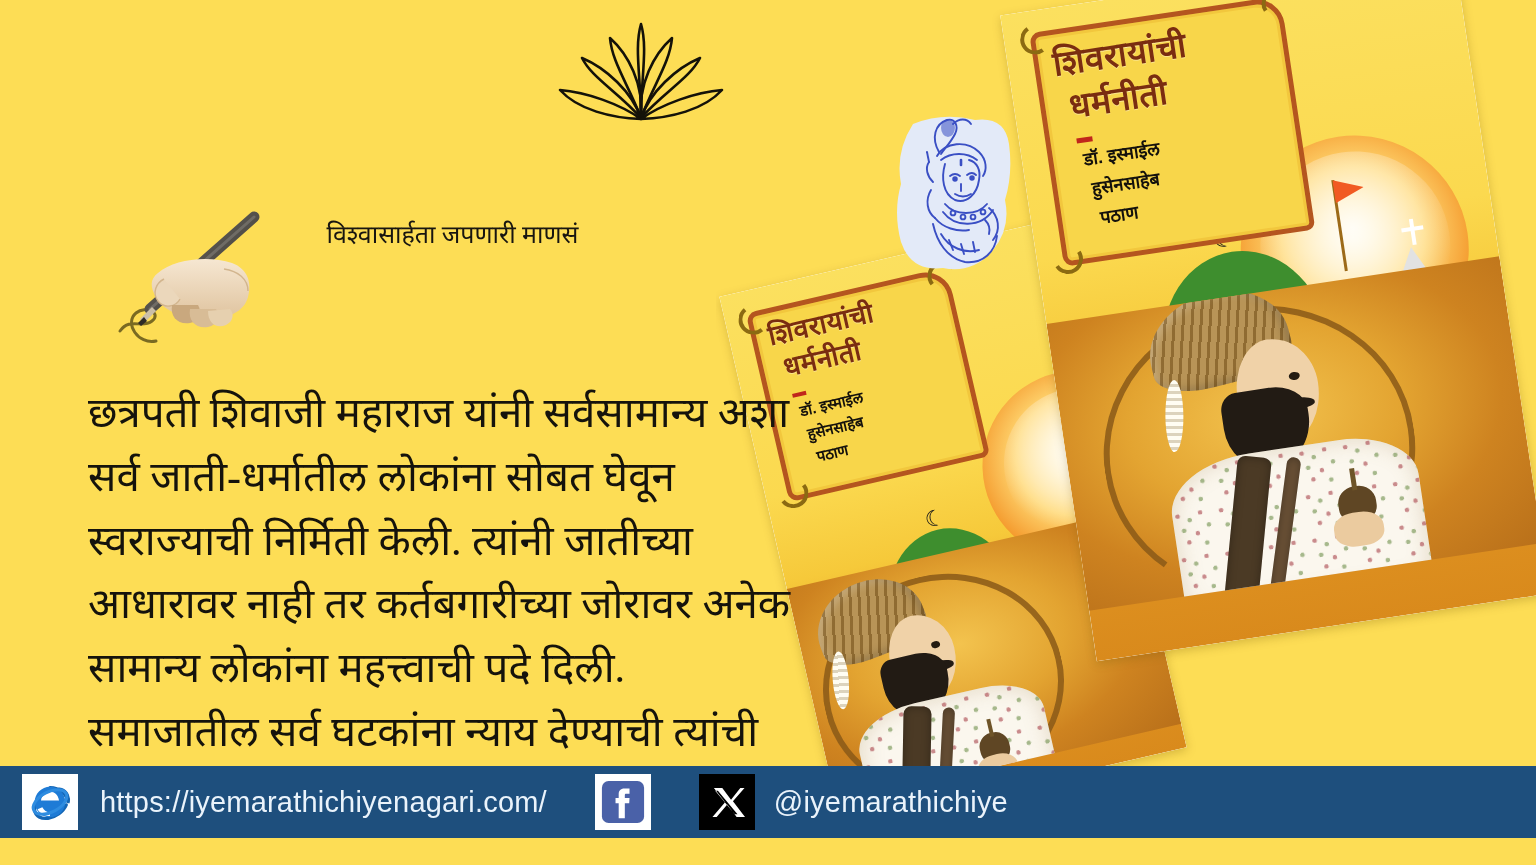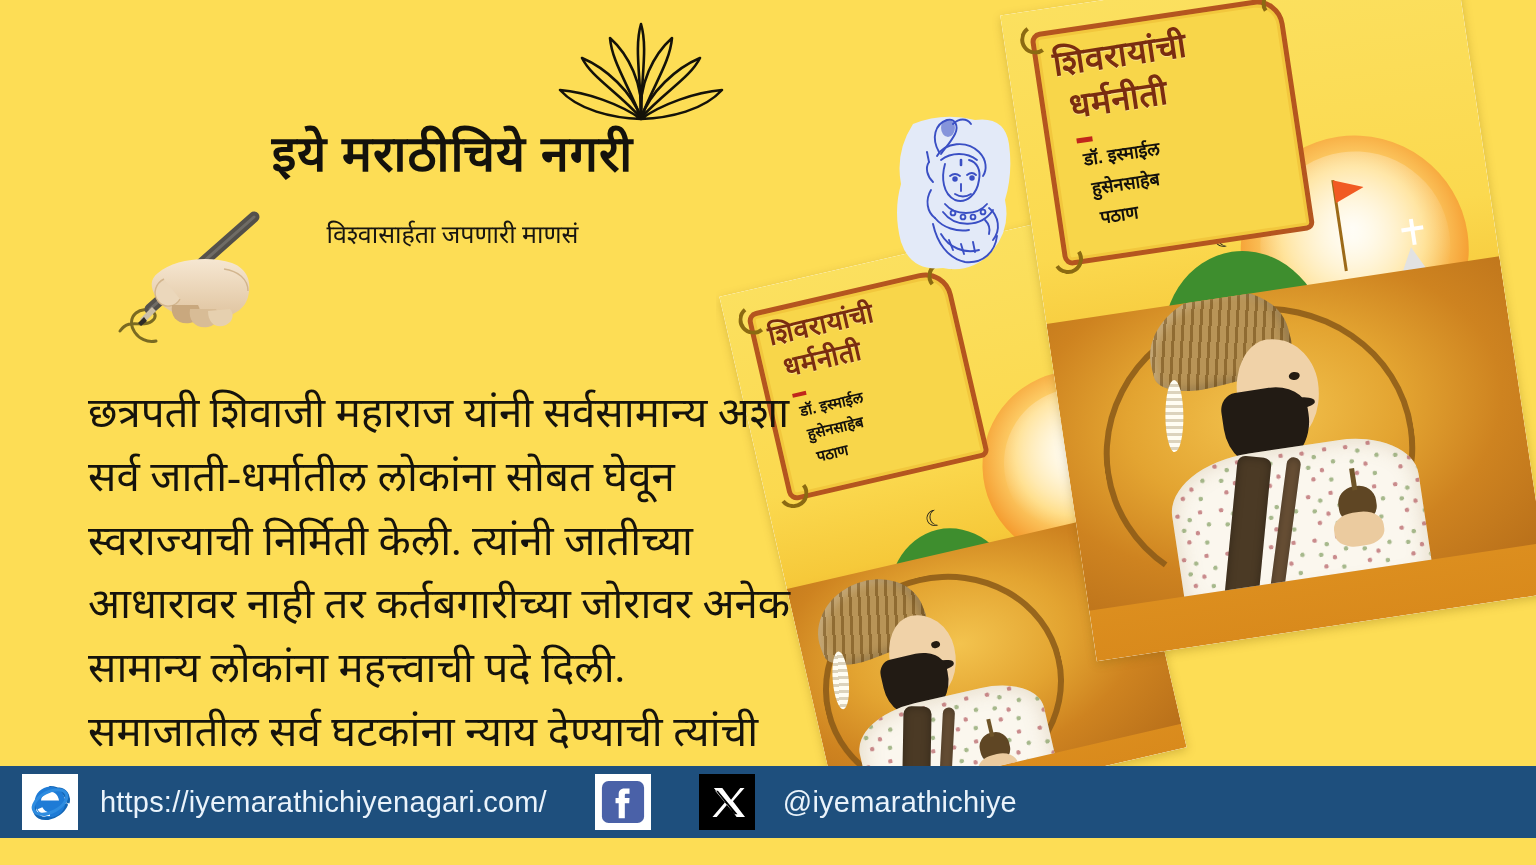--- a/index.html
+++ b/index.html
@@ -249,21 +249,20 @@
         <path d="M85 100 C 72 66, 56 44, 54 20 C 72 36, 88 66, 85 100 Z"></path>
         <path d="M85 100 C 98 66, 114 44, 116 20 C 98 36, 82 66, 85 100 Z"></path>
         <path d="M85 100 C 62 74, 36 60, 26 40 C 50 50, 76 74, 85 100 Z"></path>
         <path d="M85 100 C 108 74, 134 60, 144 40 C 120 50, 94 74, 85 100 Z"></path>
         <path d="M85 101 C 56 100, 22 92, 4 72 C 30 74, 64 86, 85 101 Z"></path>
         <path d="M85 101 C 114 100, 148 92, 166 72 C 140 74, 106 86, 85 101 Z"></path>
       </g>
     </svg>
   </div>
 
-  <div class="brand-title">इये मराठीचिये नगरी</div>
   <div class="brand-tagline">विश्वासार्हता जपणारी माणसं</div>
 
   <div class="krishna-badge">
     <svg viewBox="0 0 122 166" width="122" height="166" aria-hidden="true">
       <path d="M20 12 Q50 0 82 8 Q112 4 116 32 Q120 62 112 88 Q118 116 100 138 Q80 162 50 156 Q18 160 8 130 Q0 100 8 72 Q2 40 20 12 Z" fill="#E3EAF8"></path>
       <g stroke="#3A4FC4" stroke-width="1.9" fill="none" stroke-linecap="round" stroke-linejoin="round">
 
         <path d="M46 40 C 38 26, 42 12, 54 8 C 62 6, 66 14, 62 22 C 58 30, 52 36, 48 42"></path>
         <ellipse cx="55" cy="16" rx="6" ry="8" fill="#3A4FC4" opacity=".55"></ellipse>
         <path d="M60 12 C 66 6, 74 6, 78 12"></path>
@@ -365,19 +364,19 @@
       </div>
     </div>
 
     <div class="fitem" style="margin-left:48px;">
       <div class="ftile black">
         <svg viewBox="0 0 48 48" width="42" height="42" aria-hidden="true">
           <path d="M9 8 h9.6 l10 13.4 L39.2 8 H44 L30.8 23.1 L44.6 41 H35 L24.3 26.9 L12.2 41 H7.4
                    L21.8 24.4 Z M13.6 11 h-3.1 l22.4 27 h3.1 Z" fill="#FFFFFF"></path>
         </svg>
       </div>
-      <span class="ftxt" style="margin-left:28px;">@iyemarathichiye</span>
+      <span class="ftxt" style="margin-left:19px;">@iyemarathichiye</span>
     </div>
   </div>
 
   <div class="footer-strip-bottom"></div>
 
 </div>
 
 </body></html>

